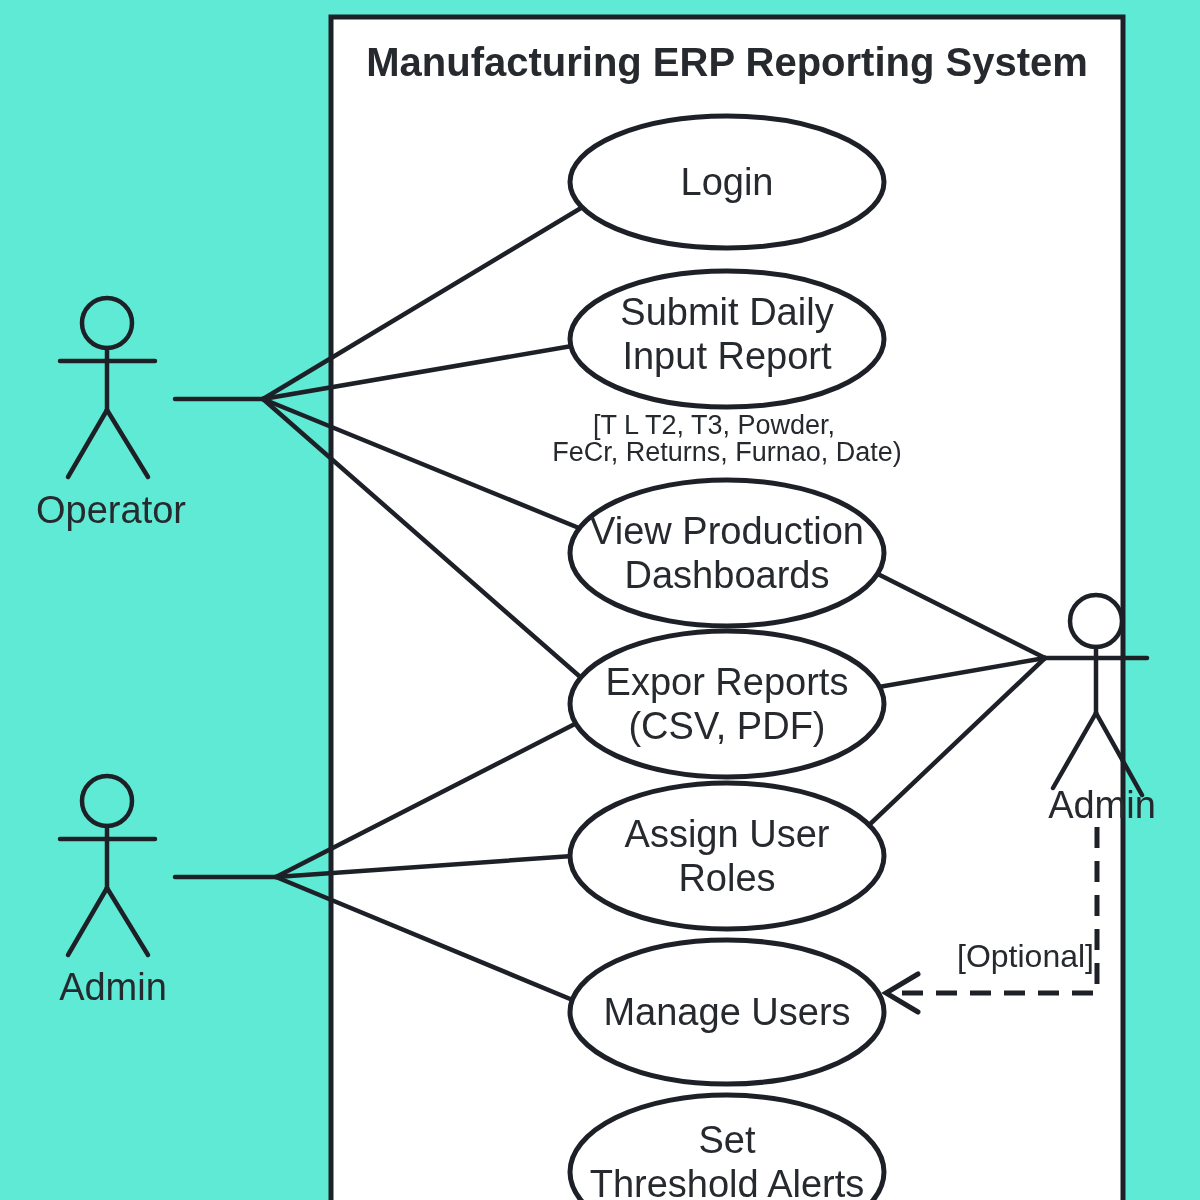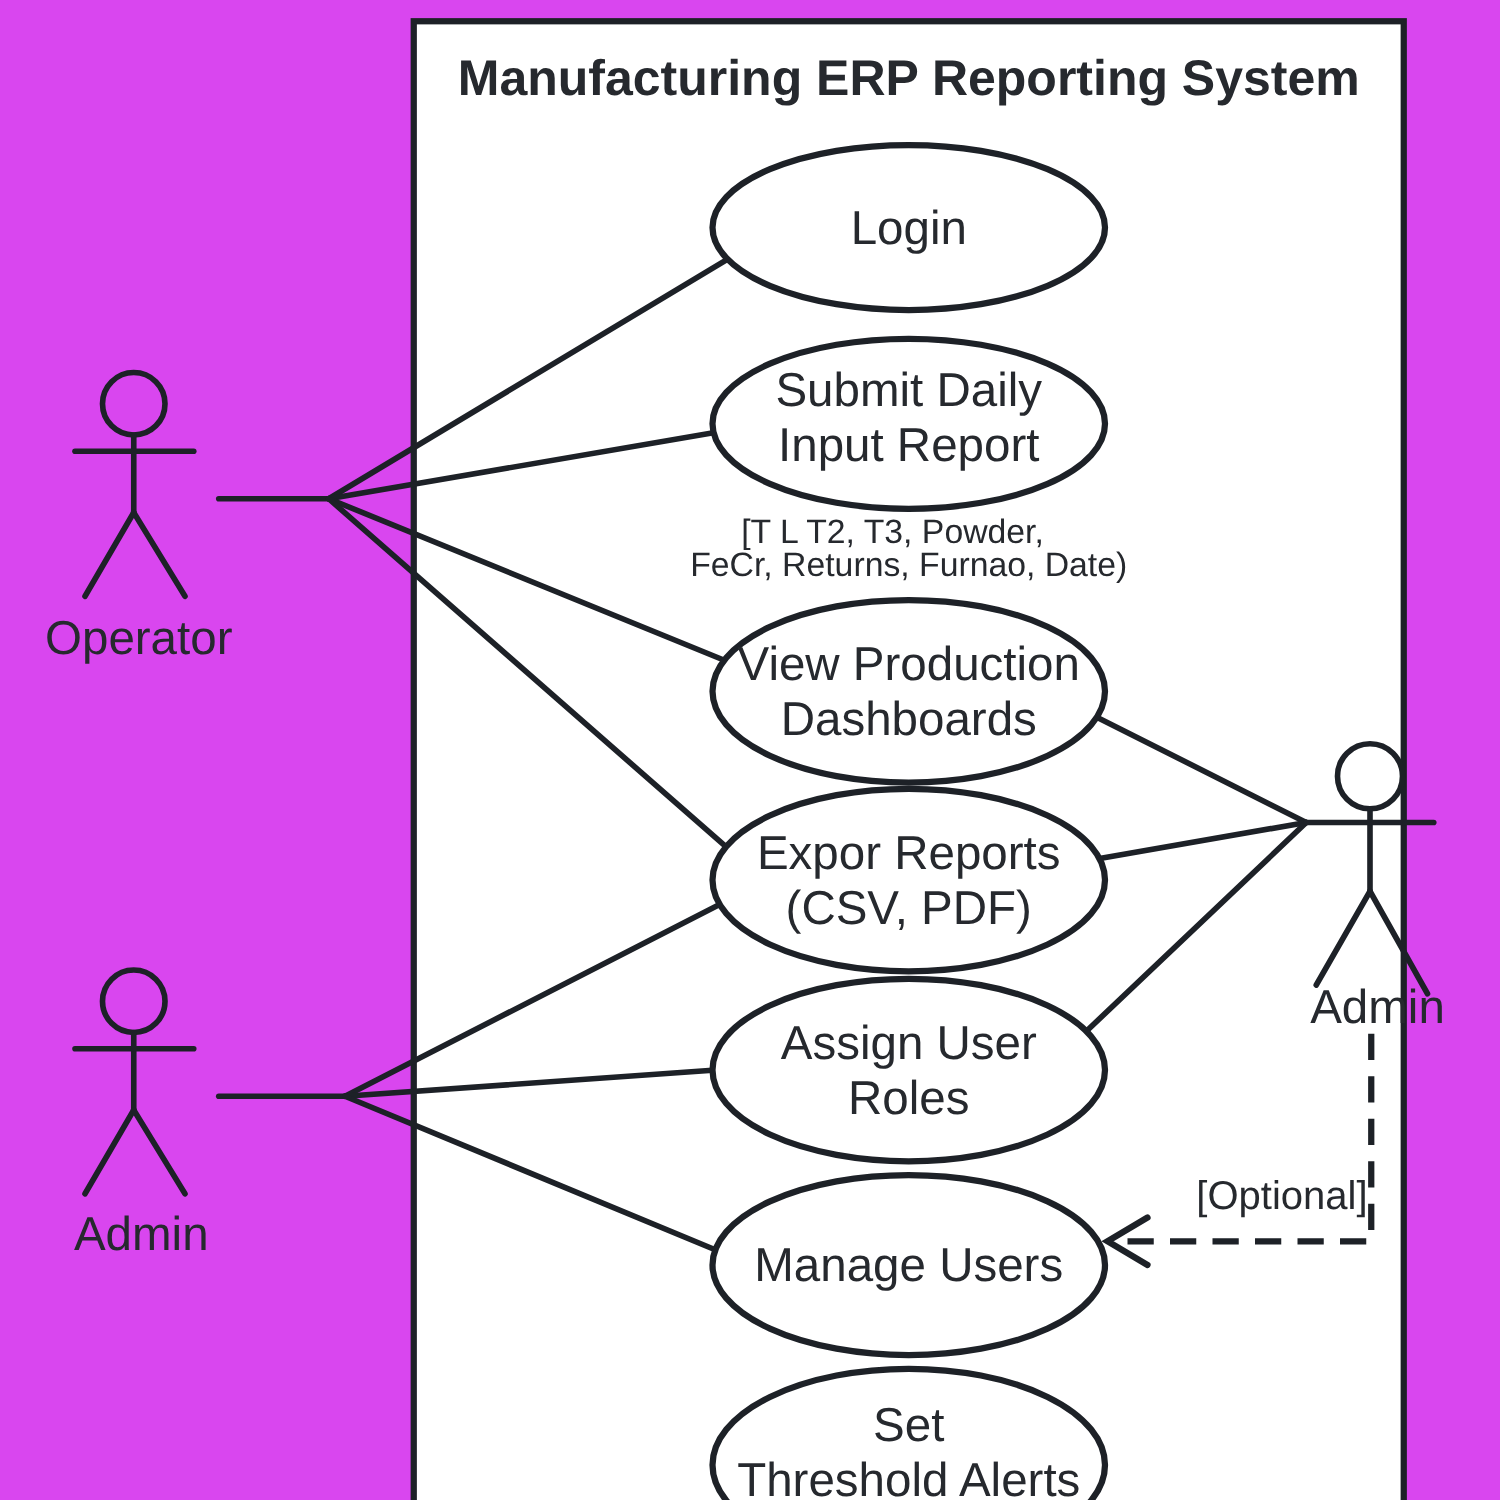--- a/index.html
+++ b/index.html
@@ -1,16 +1,16 @@
 <!DOCTYPE html>
 <html><head>
 <meta charset="utf-8">
 <style>
   html,body{margin:0;padding:0;background:#ffffff;}
-  .stage{width:1200px;height:1200px;position:relative;background:#d946ef;overflow:hidden;}
+  .stage{width:1200px;height:1200px;position:relative;background:#5eead4;overflow:hidden;}
   svg{display:block;}
   .ln{stroke:#1d2127;stroke-width:4.5;fill:none;stroke-linecap:round;}
   .thick{stroke-width:5;}
   .shape{stroke:#1d2127;stroke-width:5;fill:#ffffff;}
   .dash{stroke:#1d2127;stroke-width:5;fill:none;stroke-dasharray:21 13;stroke-linecap:butt;}
   .txt{fill:#26292e;font-family:"Liberation Sans", sans-serif;text-anchor:middle;}
   .t-title{font-size:40px;font-weight:bold;}
   .t-uc{font-size:38px;}
   .t-actor{font-size:38px;}
   .t-note{font-size:27px;}

